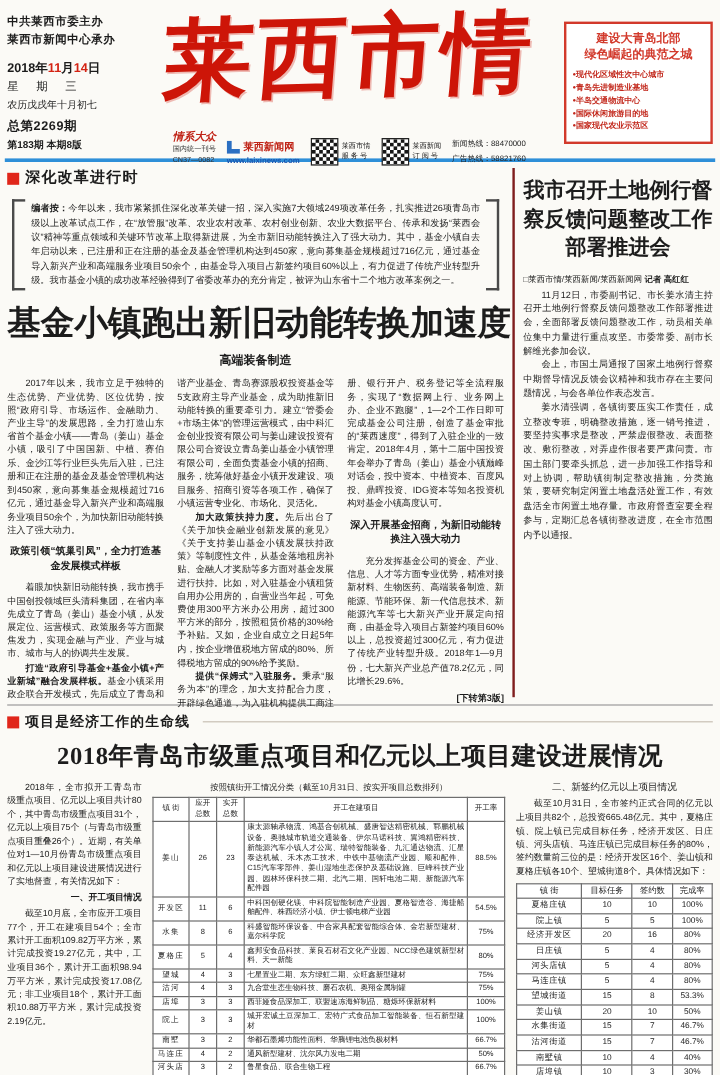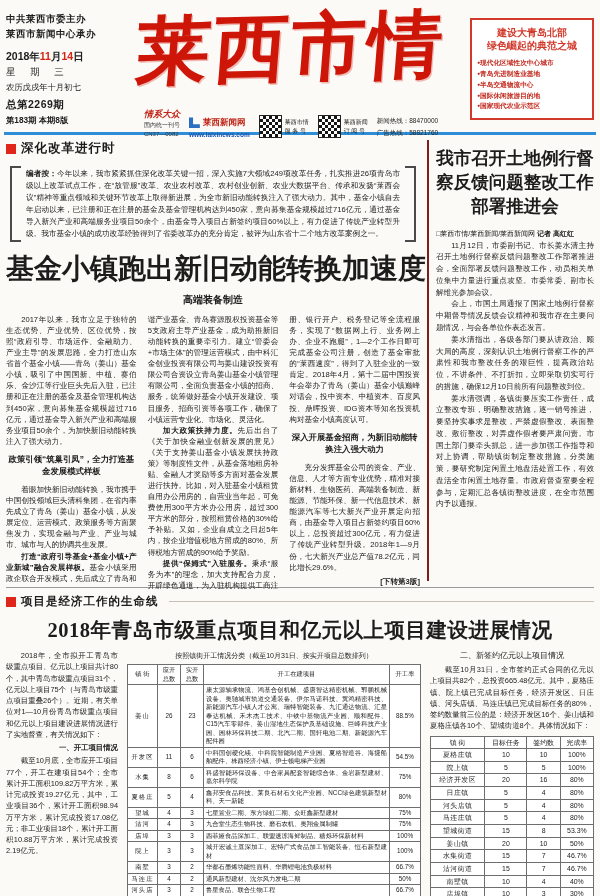--- a/index.html
+++ b/index.html
@@ -192,21 +192,20 @@
 
     <div class="side">
       <div class="headline2">我市召开土地例行督察反馈问题整改工作部署推进会</div>
       <div class="byline2">
         <span>□莱西市情/莱西新闻/莱西新闻网</span>
         <span class="rep">记者 高红红</span>
       </div>
       <div>
           <p class="p">11月12日，市委副书记、市长姜水清主持召开土地例行督察反馈问题整改工作部署推进会，全面部署反馈问题整改工作，动员相关单位集中力量进行重点攻坚。市委常委、副市长解维光参加会议。</p>
           <p class="p">会上，市国土局通报了国家土地例行督察中期督导情况反馈会议精神和我市存在主要问题情况，与会各单位作表态发言。</p>
-          <p class="p">姜水清指出，各级各部门要从讲政治、顾大局的高度，深刻认识土地例行督察工作的严肃性和我市整改任务的艰巨性，提高政治站位，不讲条件、不打折扣，立即采取切实可行的措施，确保12月10日前所有问题整改到位。</p>
           <p class="p">姜水清强调，各镇街要压实工作责任，成立整改专班，明确整改措施，逐一销号推进，要坚持实事求是整改，严禁虚假整改、表面整改、敷衍整改，对弄虚作假者要严肃问责。市国土部门要牵头抓总，进一步加强工作指导和对上协调，帮助镇街制定整改措施，分类施策，要研究制定闲置土地盘活处置工作，有效盘活全市闲置土地存量。市政府督查室要全程参与，定期汇总各镇街整改进度，在全市范围内予以通报。</p>
         </div>
     </div>
   </div>
 
   <div class="sec-divider"></div>
 
   <div class="bottom">
     <div class="tagline">
       <span class="sq"></span>

